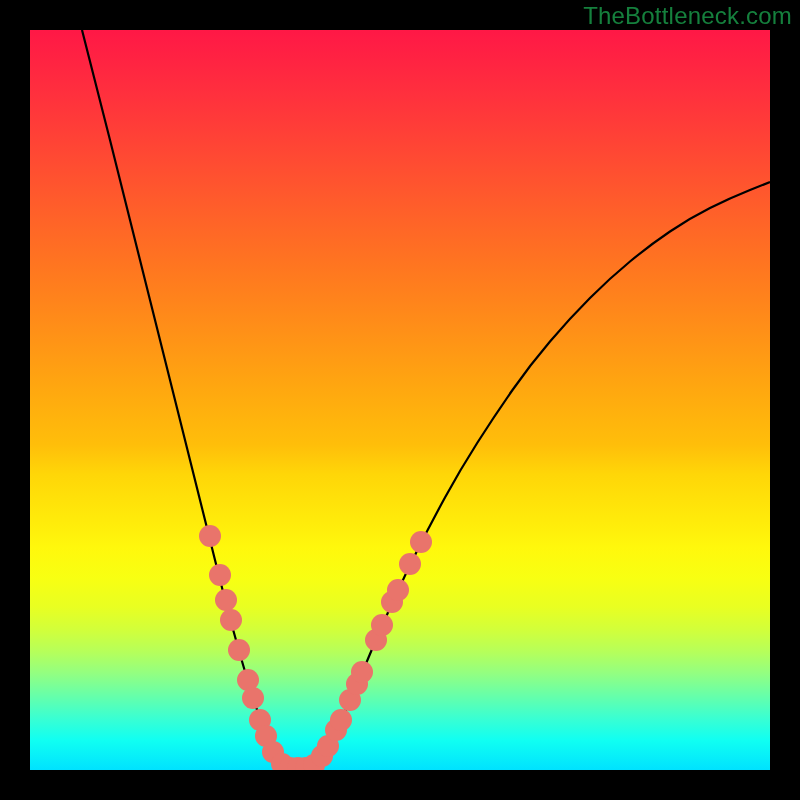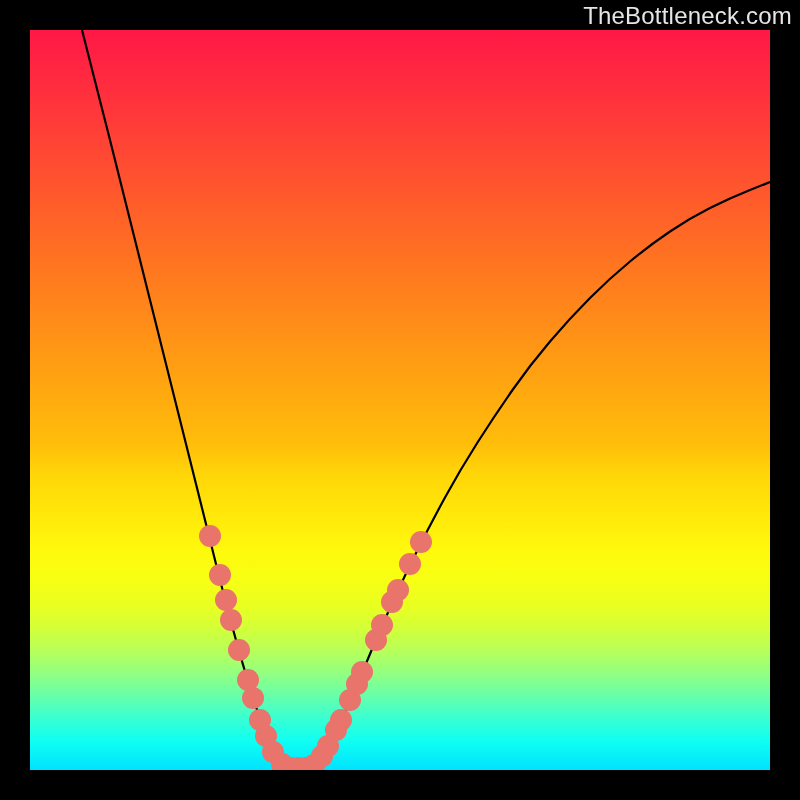--- a/index.html
+++ b/index.html
@@ -42,21 +42,21 @@
       #66ffaa 90%,
       #3affd2 93%,
       #10fff2 96%,
       #00e2ff 100%
     );
   }
   .watermark {
     position: absolute;
     top: 2px;
     right: 8px;
-    color: #e5e5e5;
+    color: #15803d;
     font-size: 24px;
     font-weight: 500;
     letter-spacing: 0.2px;
     user-select: none;
   }
   svg {
     position: absolute;
     left: 0;
     top: 0;
   }

